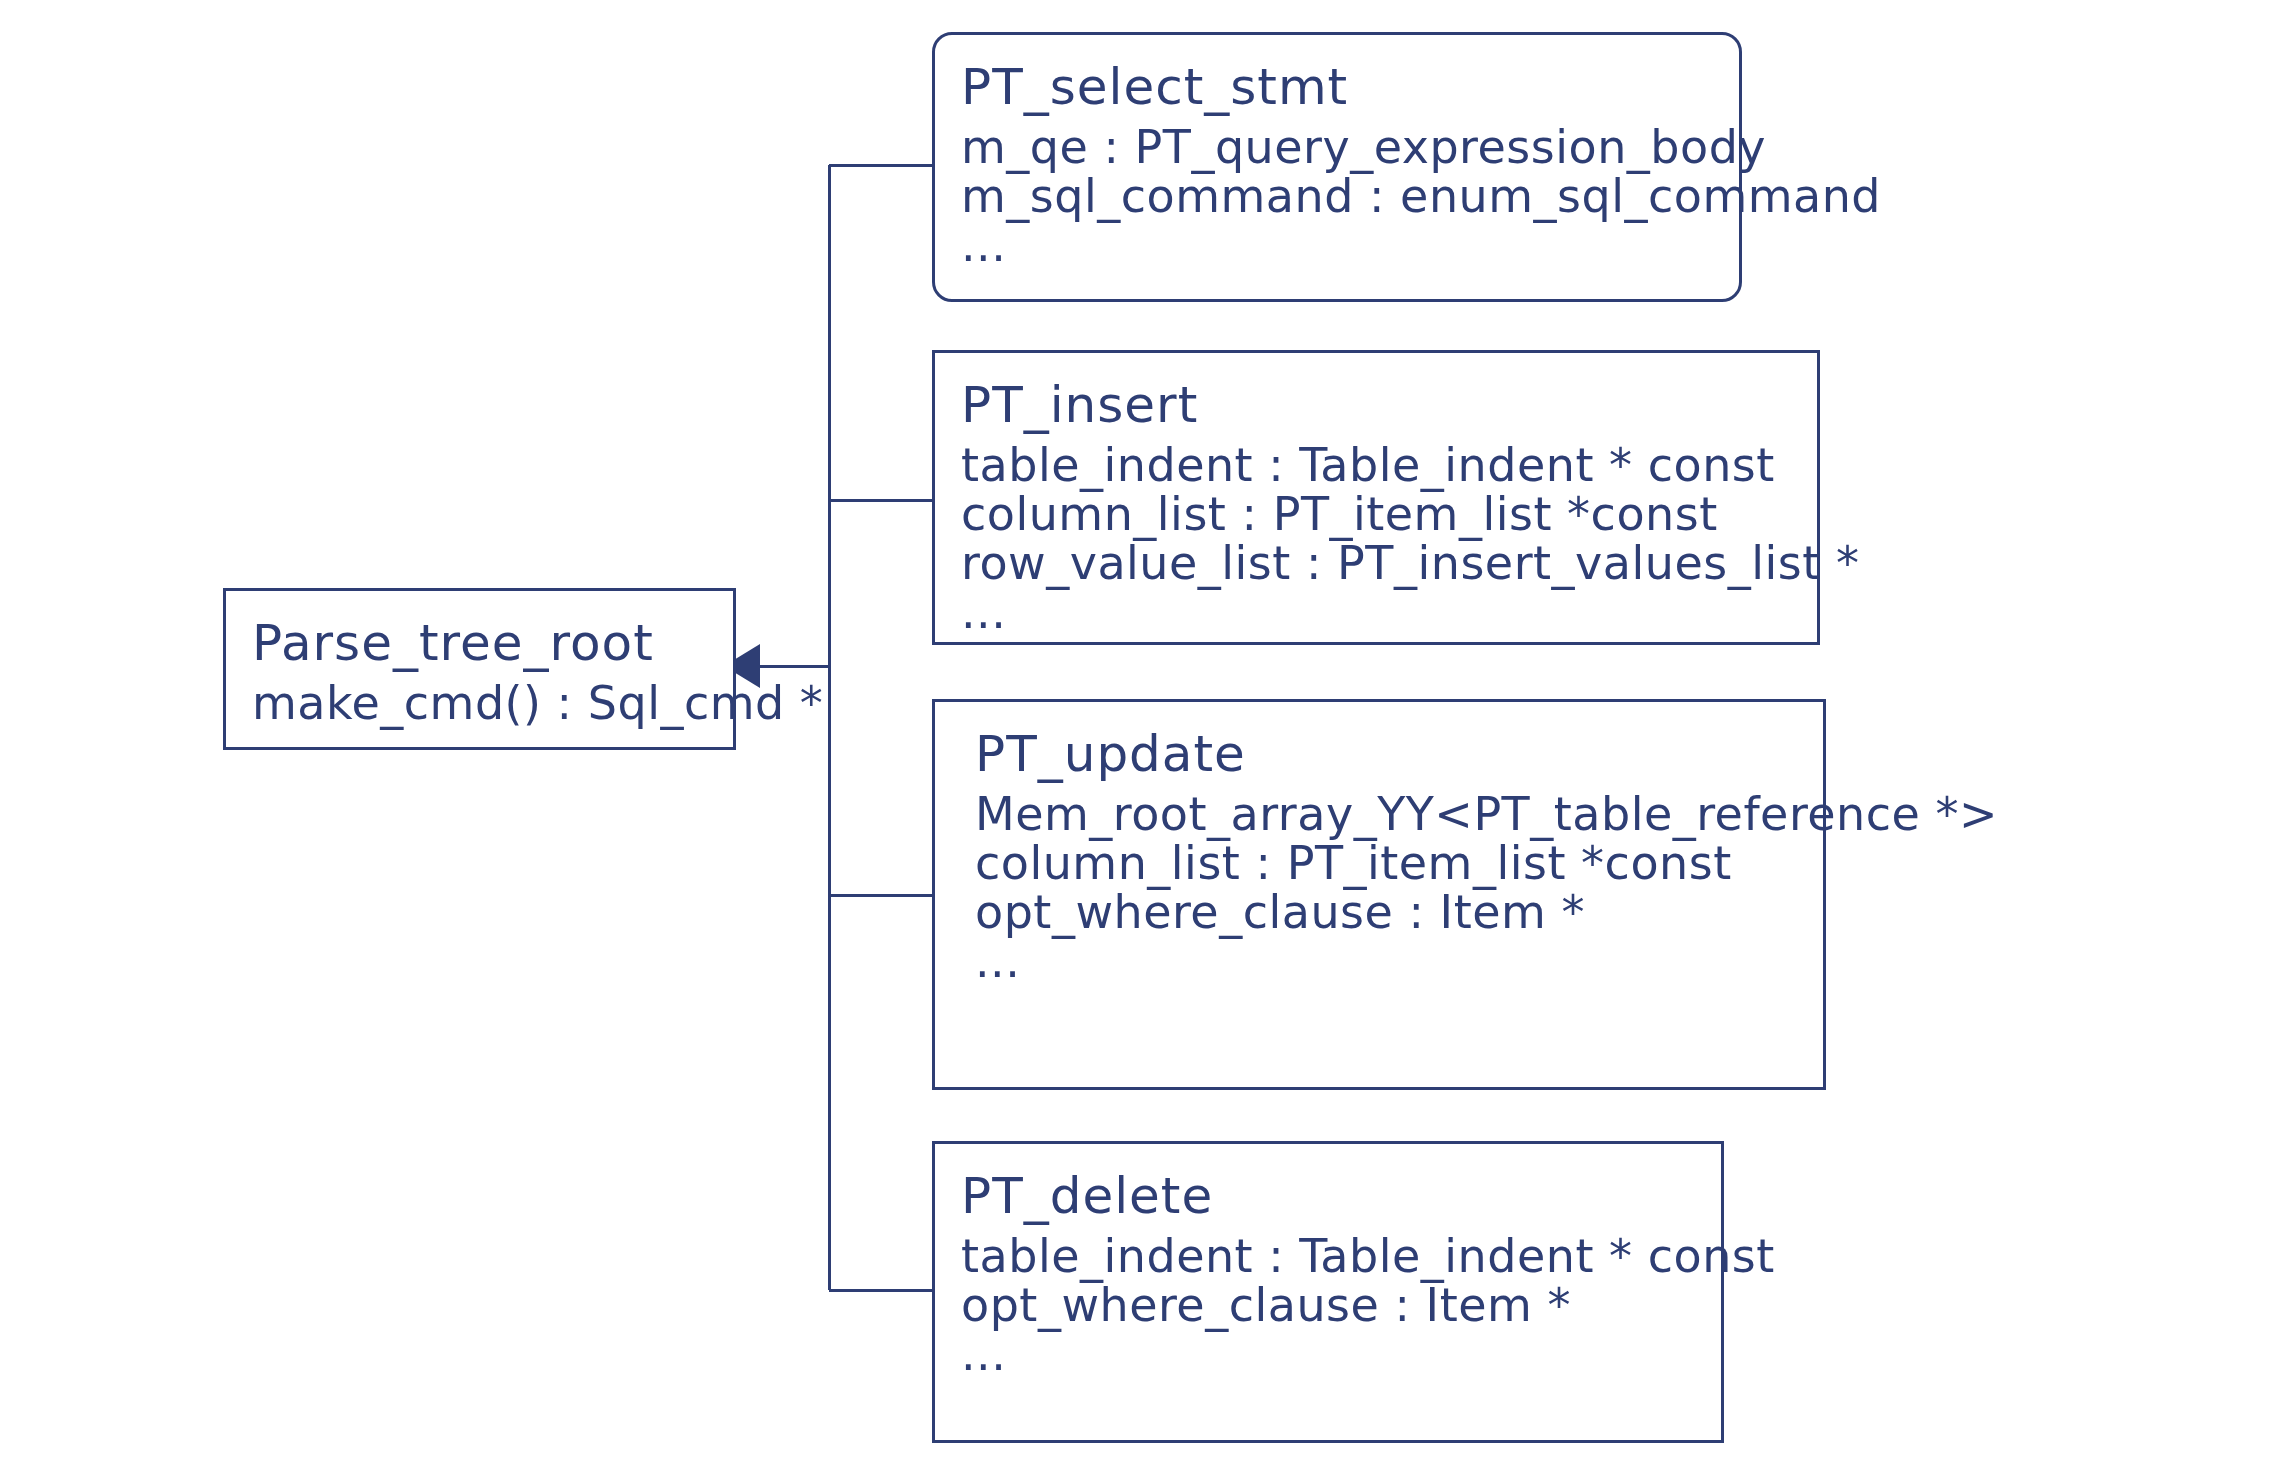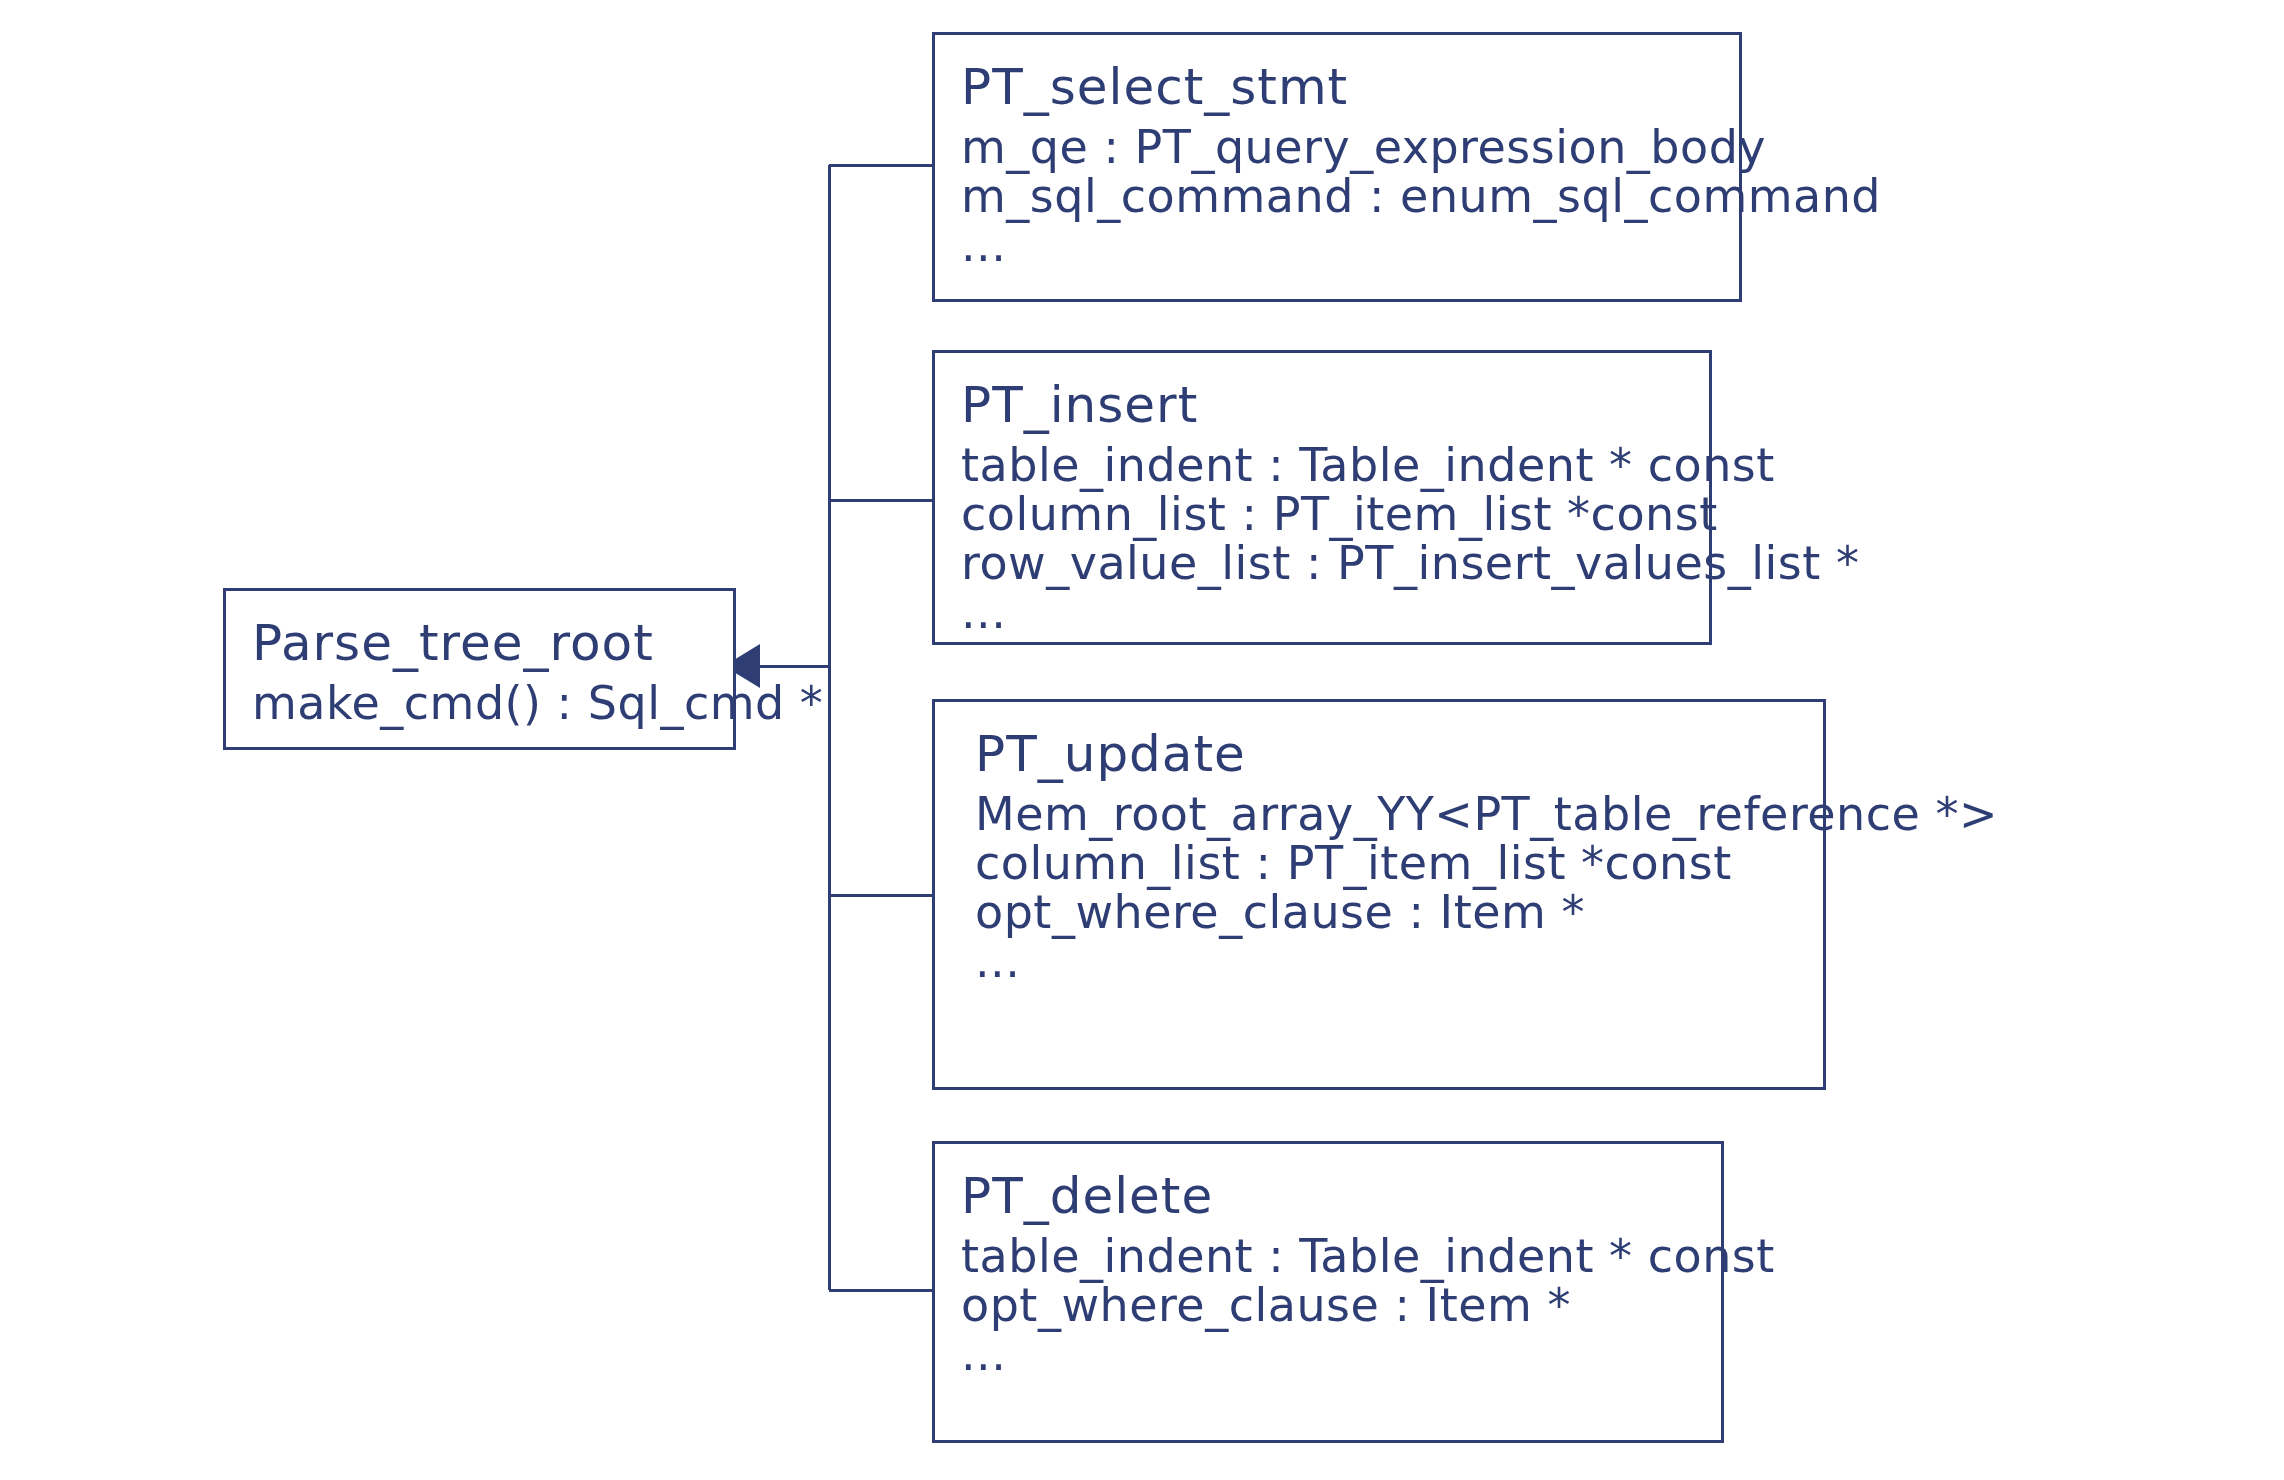--- a/index.html
+++ b/index.html
@@ -38,22 +38,22 @@
     margin-bottom: 6px;
   }
   .class-member {
     font-size: 46px;
     line-height: 49px;
     letter-spacing: 0.5px;
     white-space: nowrap;
   }
   
   #box-root    { left: 211px; top: 588px;  width: 513px; height: 162px; margin-left: 12px; }
-  #box-select  { left: 932px; top: 32px;   width: 810px; height: 270px; }
-  #box-insert  { left: 932px; top: 350px;  width: 780px; height: 295px; }
+  #box-select  { left: 932px; top: 32px;   width: 810px; height: 270px; border-radius: 20px; }
+  #box-insert  { left: 932px; top: 350px;  width: 888px; height: 295px; }
   #box-update  { left: 932px; top: 699px;  width: 894px; height: 391px; padding-left: 40px; }
   #box-delete  { left: 932px; top: 1141px; width: 792px; height: 302px; }
 </style>
 </head>
 <body>
 
 <div class="canvas">
 
   <svg class="connectors" viewBox="0 0 2284 1480" xmlns="http://www.w3.org/2000/svg" shape-rendering="crispEdges">
 

